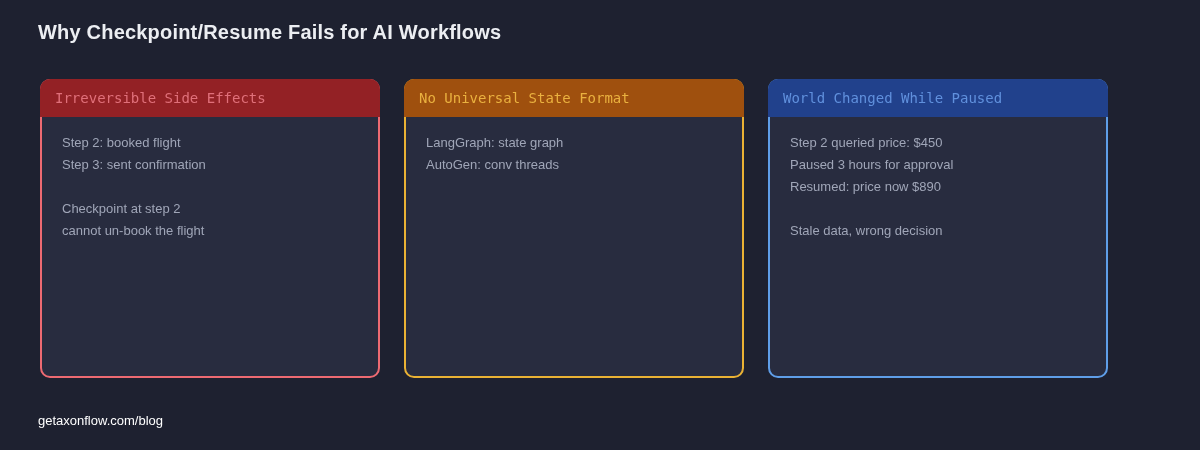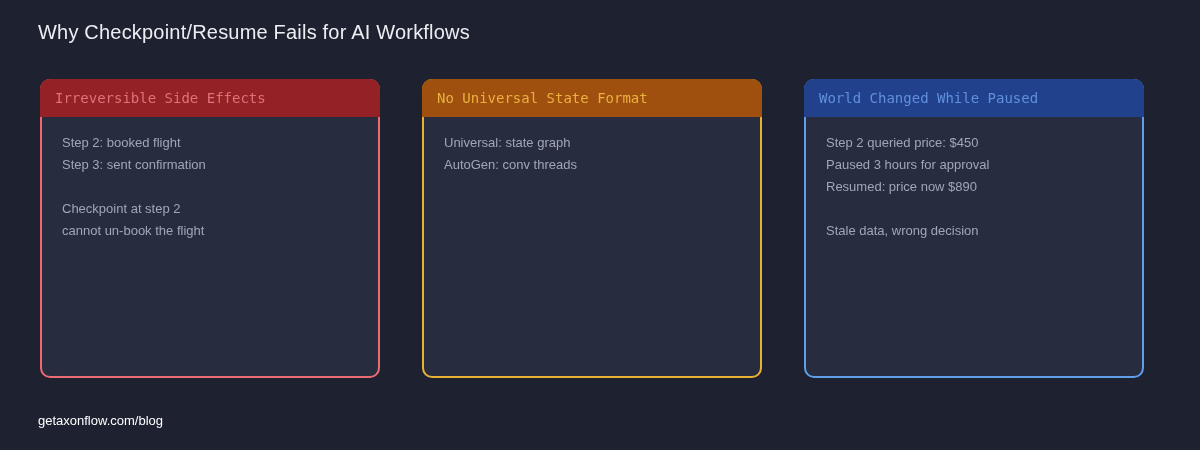--- a/index.html
+++ b/index.html
@@ -8,30 +8,30 @@
     background: #1e2130;
     position: relative;
     font-family: "Liberation Sans", sans-serif;
     overflow: hidden;
   }
   .page-title {
     position: absolute;
     left: 38px;
     top: 21px;
     font-size: 20px;
-    font-weight: 400;
+    font-weight: 700;
     color: #eceef2;
     letter-spacing: 0.2px;
   }
   .cards-row {
     position: absolute;
     left: 40px;
     top: 79px;
     display: flex;
-    gap: 42px;
+    gap: 24px;
   }
   .card {
     width: 340px;
     height: 299px;
     background: #282c3f;
     border: 2px solid var(--accent);
     border-radius: 10px;
   }
   .card-header {
     height: 38px;
@@ -86,21 +86,21 @@
         <div class="card-line">Checkpoint at step 2</div>
         <div class="card-line">cannot un-book the flight</div>
       </div>
   </div>
 
   <div class="card" style="--accent: #eab234; --header-bg: #9f500e; --header-text: #eab13f;">
     <div class="card-header">
       <span class="card-header-title">No Universal State Format</span>
     </div>
     <div class="card-body">
-        <div class="card-line">Universal: state graph</div>
+        <div class="card-line">LangGraph: state graph</div>
         <div class="card-line">AutoGen: conv threads</div>
         <div class="card-line">&nbsp;</div>
       </div>
   </div>
 
   <div class="card" style="--accent: #5f9ee8; --header-bg: #21418c; --header-text: #6090dd;">
     <div class="card-header">
       <span class="card-header-title">World Changed While Paused</span>
     </div>
     <div class="card-body">

